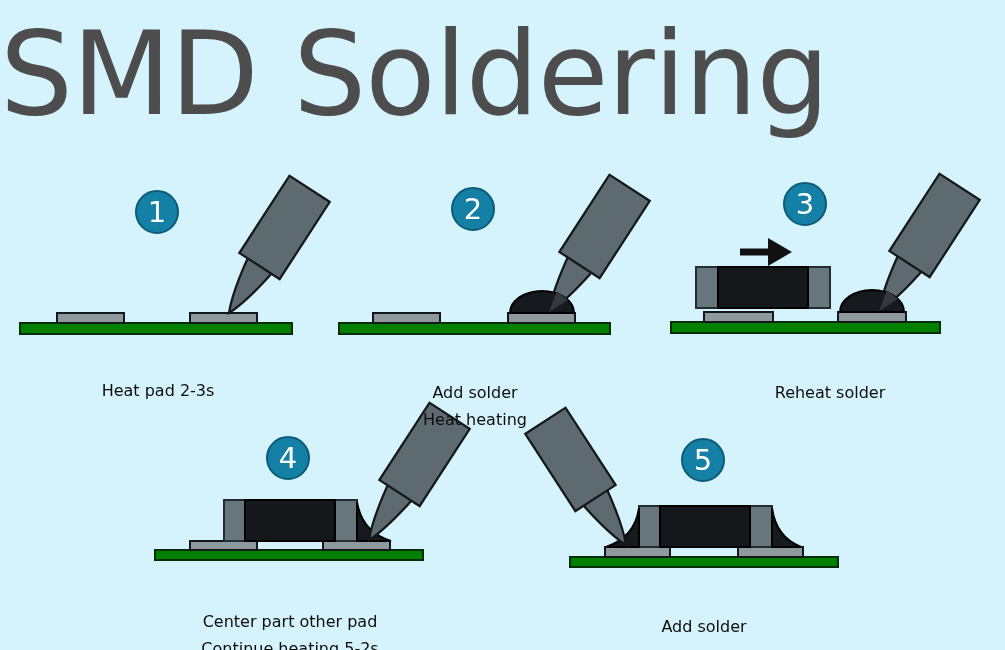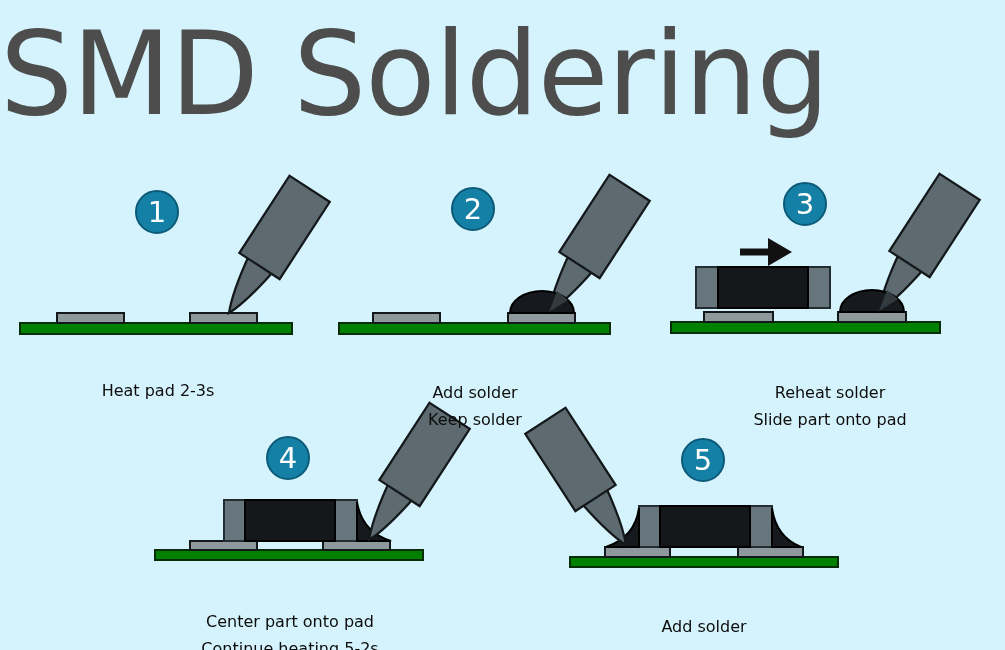--- a/index.html
+++ b/index.html
@@ -129,27 +129,26 @@
   <div class="badge" style="left:451px; top:187px;">2</div>
   <div class="badge" style="left:783px; top:182px;">3</div>
   <div class="badge" style="left:266px; top:436px;">4</div>
   <div class="badge" style="left:681px; top:438px;">5</div>
 
   <div class="caption" style="left:158px; top:333px;">
     <div>Heat pad 2-3s</div>
   </div>
   <div class="caption" style="left:475px; top:335px;">
     <div>Add solder</div>
-    <div>Keep solder</div>
+    <div>Heat heating</div>
   </div>
   <div class="caption" style="left:830px; top:335px;">
     <div>Reheat solder</div>
-    <div>Slide part onto pad</div>
   </div>
   <div class="caption" style="left:290px; top:564px;">
-    <div>Center part onto pad</div>
+    <div>Center part other pad</div>
     <div>Continue heating 5-2s</div>
   </div>
   <div class="caption" style="left:704px; top:569px;">
     <div>Add solder</div>
   </div>
 
 </div>
 
 </body></html>

